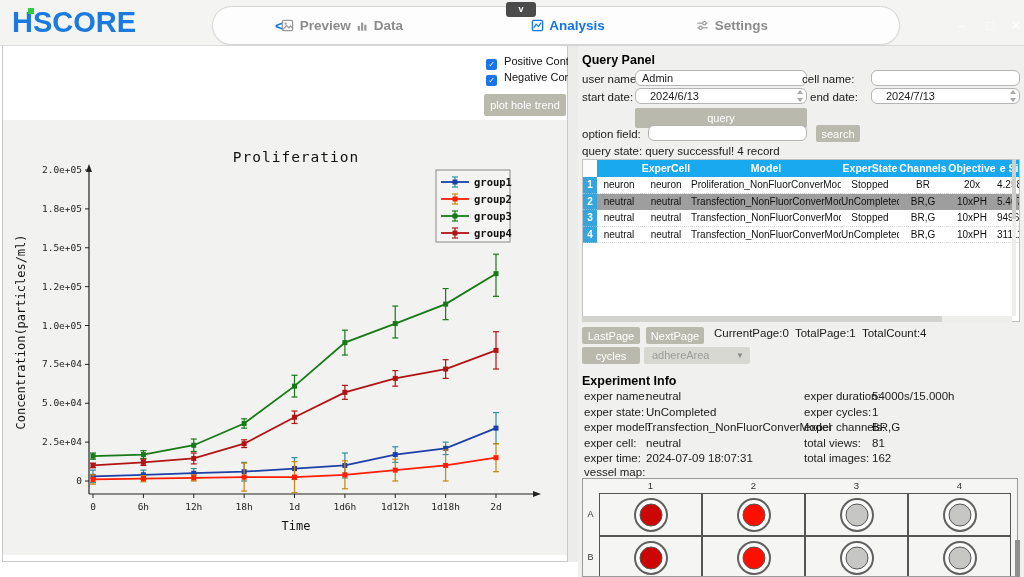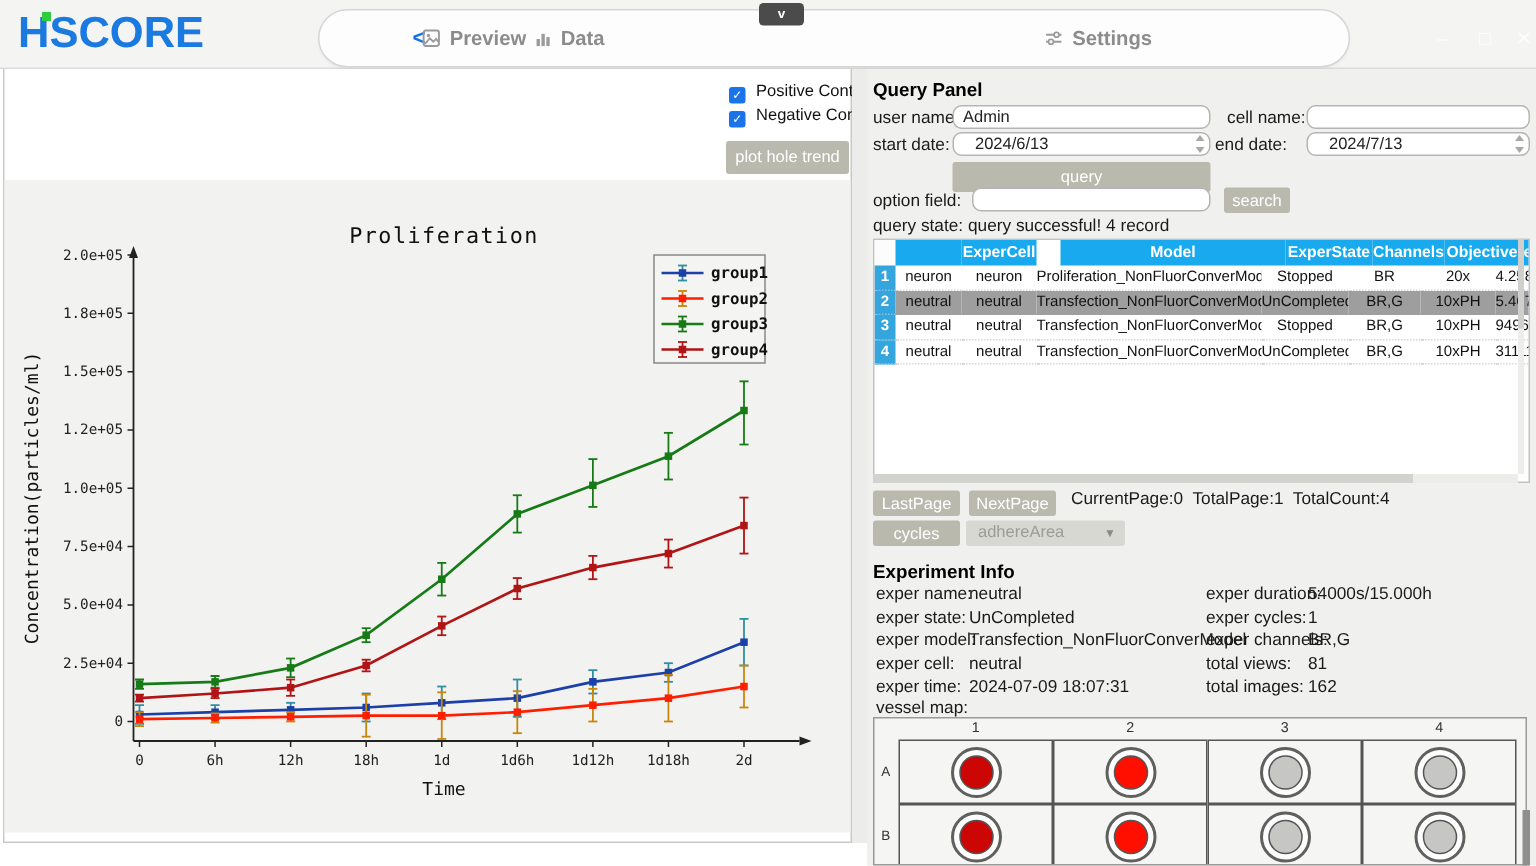--- a/index.html
+++ b/index.html
@@ -84,20 +84,27 @@
             </svg></span>
         <span>Preview</span>
       </span>
       <span class="tab" style="left:143px;text-align:right;">
         <span class="ticon"><svg width="12" height="12" viewBox="0 0 14 14">
               <rect x="2" y="7" width="2.6" height="5.5" fill="#9a9a9a"></rect>
               <rect x="5.8" y="3" width="2.6" height="9.5" fill="#9a9a9a"></rect>
               <rect x="9.6" y="5.5" width="2.6" height="7" fill="#9a9a9a"></rect>
             </svg></span>
         <span>Data</span>
+      </span>
+      <span class="tab active" style="left:318px;">
+        <span class="ticon"><svg width="13" height="13" viewBox="0 0 14 14">
+              <rect x="1.5" y="1.5" width="11" height="11" rx="1.5" fill="none" stroke="#1673e6" stroke-width="1.4"></rect>
+              <path d="M3 9.5 L5.5 5.5 L8 8 L11 3.8" fill="none" stroke="#1673e6" stroke-width="1.3"></path>
+            </svg></span>
+        <span>Analysis</span>
       </span>
       <span class="tab" style="left:483px;">
         <span class="ticon"><svg width="13" height="13" viewBox="0 0 14 14">
               <line x1="1.5" y1="4.5" x2="12.5" y2="4.5" stroke="#9a9a9a" stroke-width="1.3"></line>
               <line x1="1.5" y1="9.5" x2="12.5" y2="9.5" stroke="#9a9a9a" stroke-width="1.3"></line>
               <circle cx="9" cy="4.5" r="1.8" fill="#f4f4f3" stroke="#9a9a9a" stroke-width="1.2"></circle>
               <circle cx="5" cy="9.5" r="1.8" fill="#f4f4f3" stroke="#9a9a9a" stroke-width="1.2"></circle>
             </svg></span>
         <span>Settings</span>
       </span>
@@ -352,21 +359,21 @@
     </div>
   </div>
 
   <div id="gutter"></div>
 
   <div id="right-panel">
     <div class="h1" style="left:4px;top:7px;">Query Panel</div>
 
     <div class="flabel" style="left:4px;top:27px;">user name:</div>
     <input class="finput" style="left: 57px; top: 24px; width: 172px;" value="Admin">
-    <div class="flabel" style="left:240px;top:27px;">cell name:</div>
+    <div class="flabel" style="left:224px;top:27px;">cell name:</div>
     <input class="finput" style="left: 293px; top: 24px; width: 149px;" value="">
 
     <div class="flabel" style="left:4px;top:45px;">start date:</div>
     <input class="finput" style="left: 57px; top: 42px; width: 172px; padding-left: 14px;" value="2024/6/13">
     <span class="spin" style="left:218px;top:44px;"></span>
     <div class="flabel" style="left:232px;top:45px;">end date:</div>
     <input class="finput" style="left: 293px; top: 42px; width: 149px; padding-left: 14px;" value="2024/7/13">
     <span class="spin" style="left:431px;top:44px;"></span>
 
     <button class="gbtn" style="left:57px;top:62px;width:172px;height:20px;">query</button>
@@ -378,21 +385,21 @@
     <div class="flabel" style="left:4px;top:99px;">
       <span>query state:</span>
       <span>query successful! 4 record</span>
     </div>
 
     <div id="exp-table">
         <div class="trow thead">
           <div class="tcell corner" style="width: 14px;"></div>
           <div class="tcell" style="width: 44px; padding-left: 44px;">Name</div>
           <div class="tcell" style="width: 50px;">ExperCell</div>
-          <div class="tcell" style="width: 150px; margin-left: 16px;">Model</div>
+          <div class="tcell" style="width: 150px;">Model</div>
           <div class="tcell" style="width: 58px;">ExperState</div>
           <div class="tcell" style="width: 48px;">Channels</div>
           <div class="tcell" style="width: 50px;">Objective</div>
           <div class="tcell" style="width: 24px;">e Si</div>
         </div>
         <div class="trow">
           <div class="tcell num" style="width: 14px;">1</div>
           <div class="tcell" style="width: 44px;">neuron</div>
           <div class="tcell" style="width: 50px;">neuron</div>
           <div class="tcell" style="width: 150px;">Proliferation_NonFluorConverModel</div>

